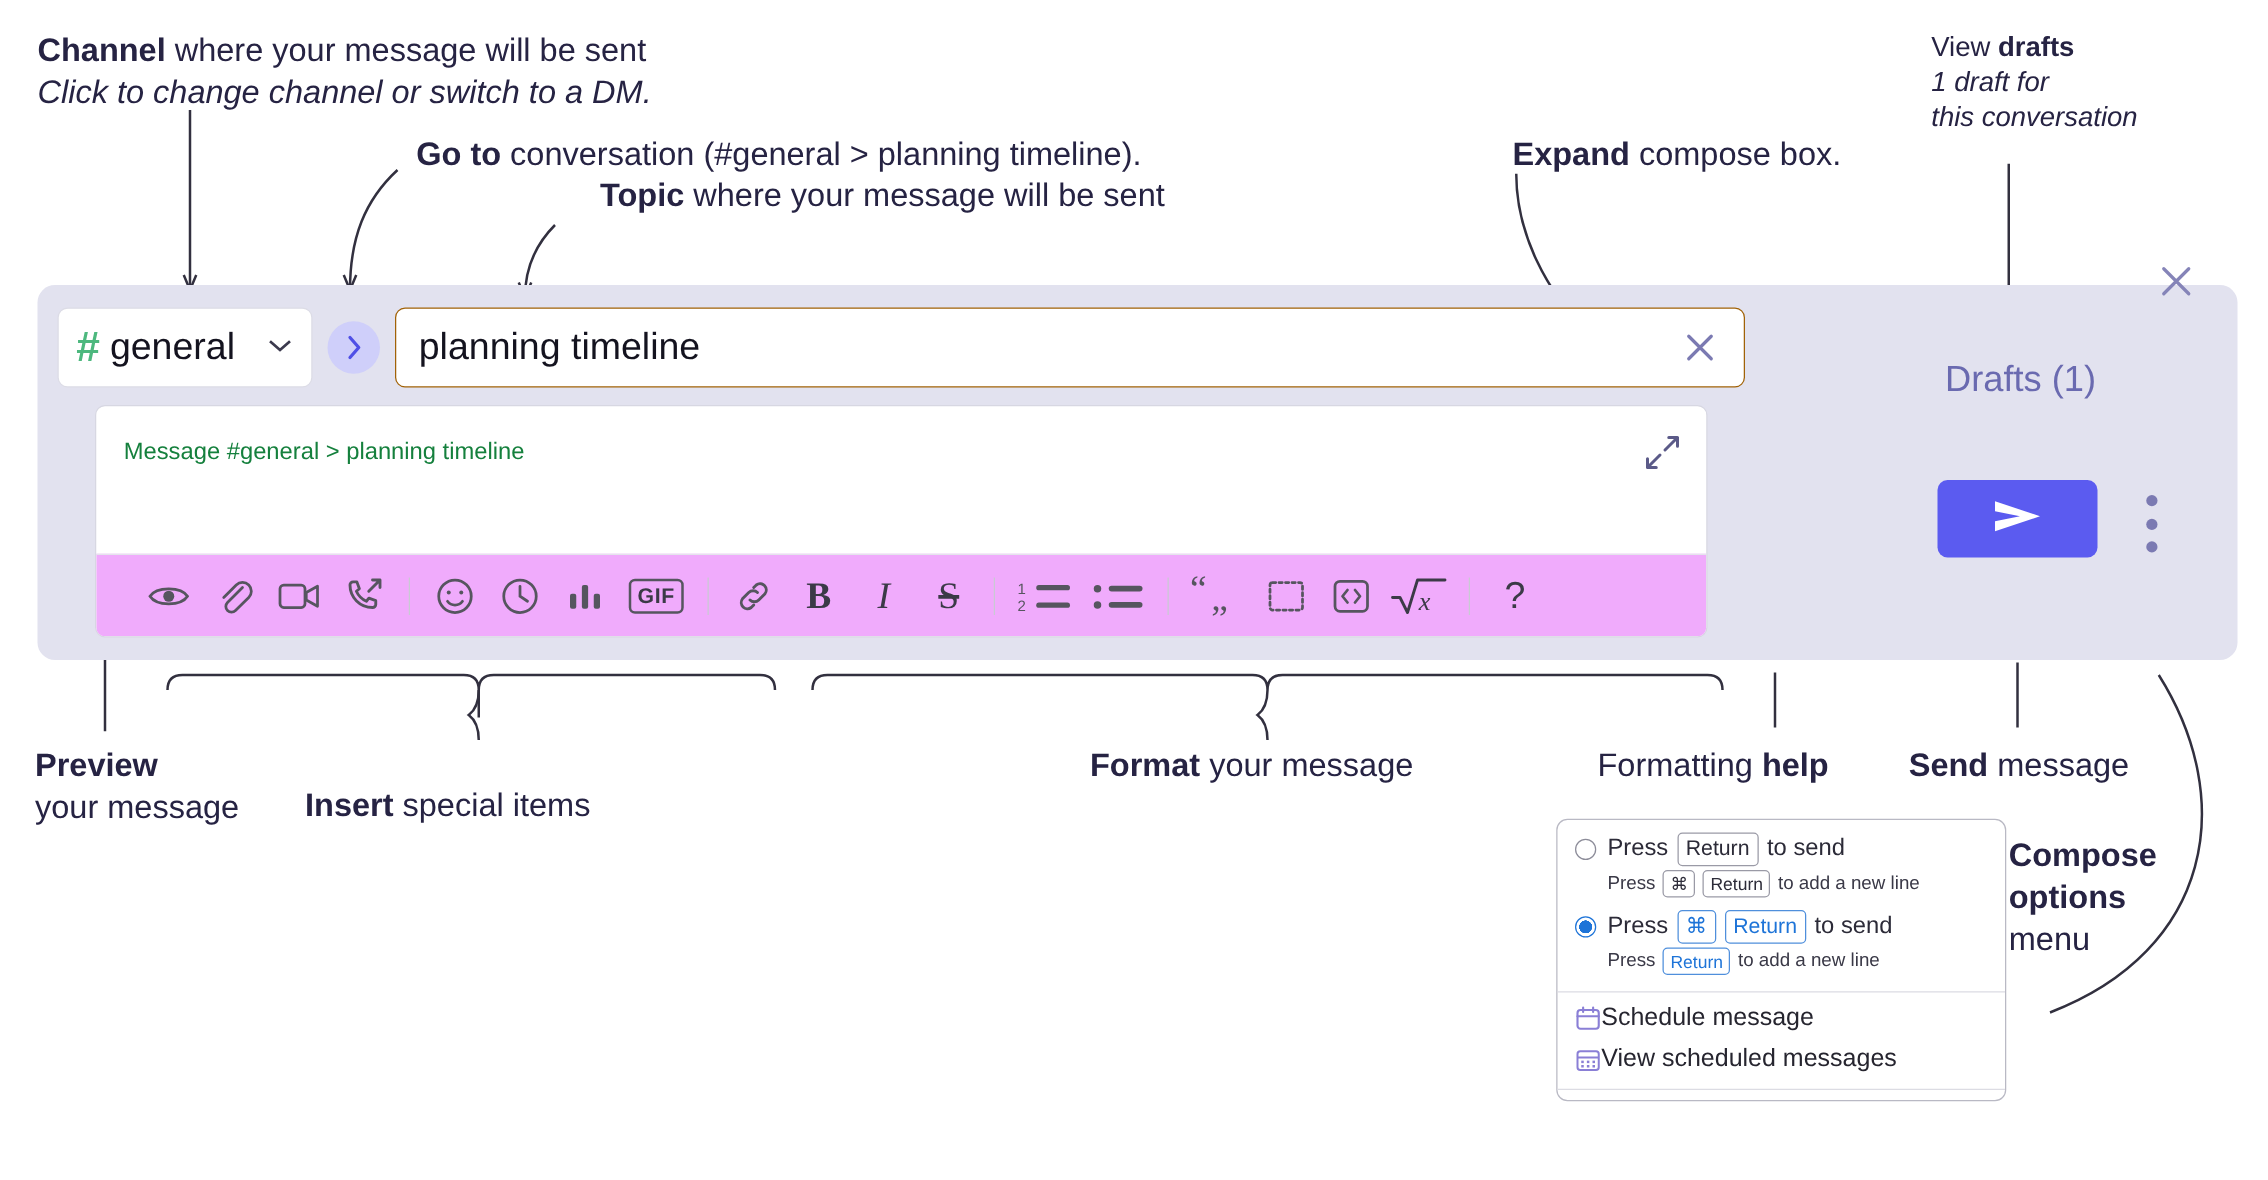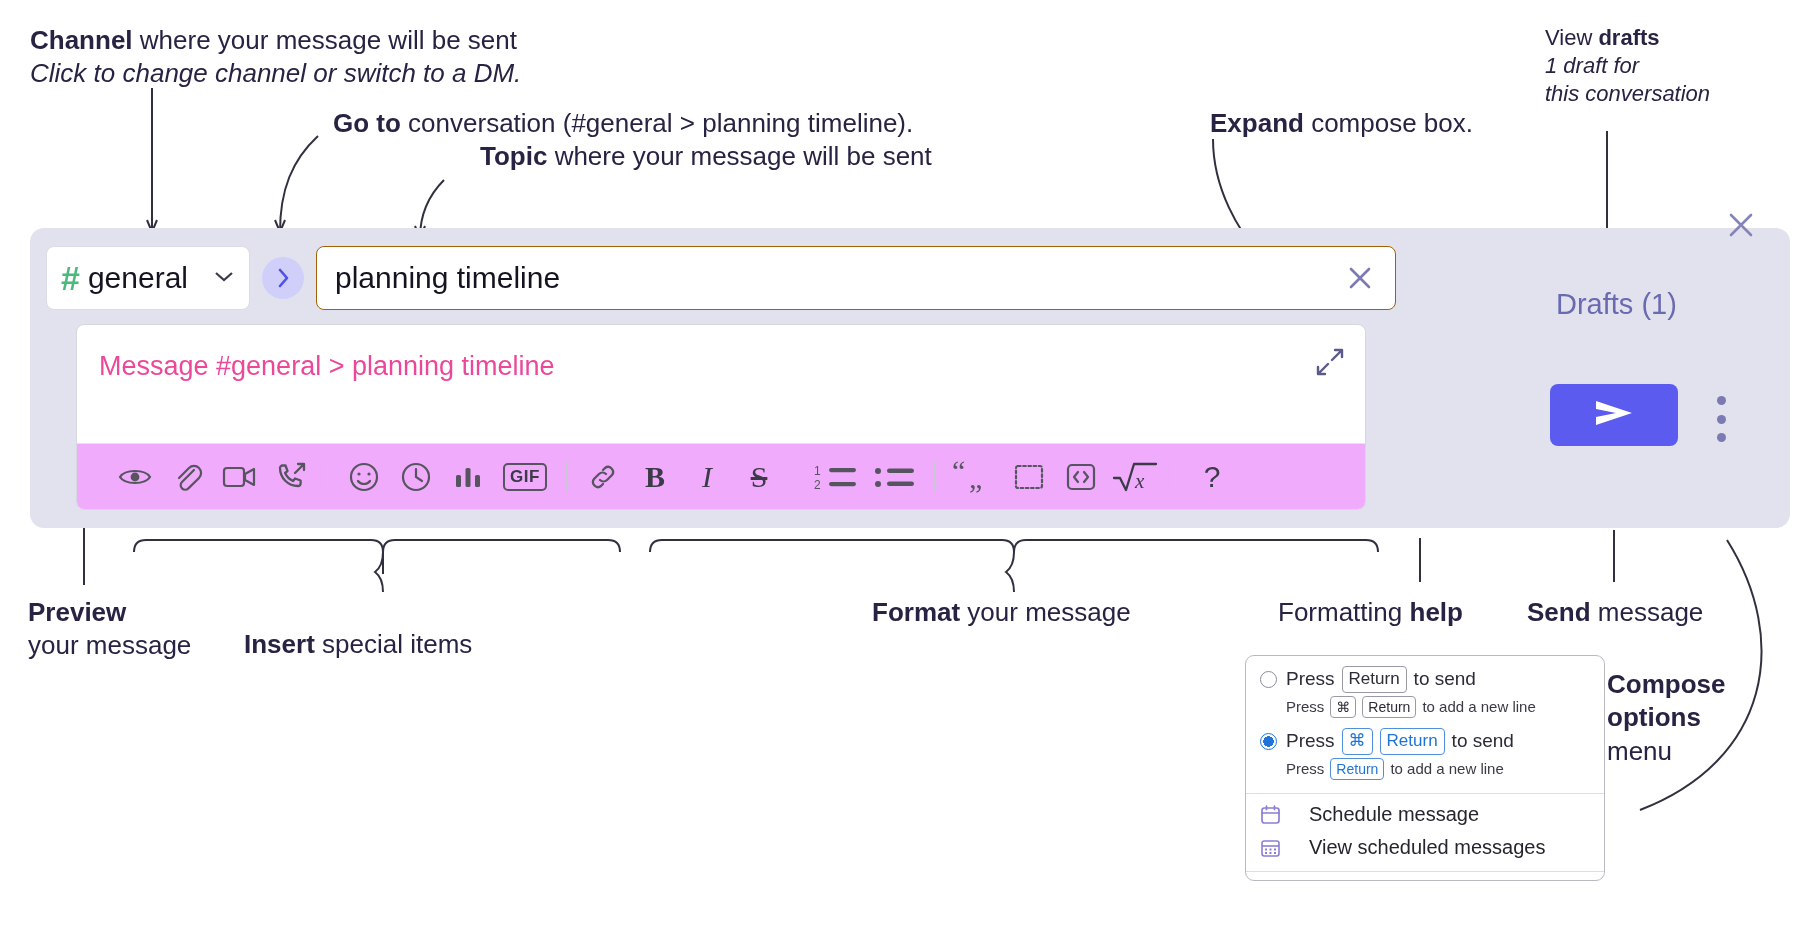--- a/index.html
+++ b/index.html
@@ -48,21 +48,21 @@
   }
   #topic-field .tval{ font-size:30px; color:#14131f; }
   #topic-clear{ margin-left:auto; width:34px; height:34px; cursor:pointer; }
 
   
   #editor-card{
     position:absolute; left:46px; top:96px; width:1290px; height:186px;
     background:#fff; border:1px solid #d7d7e2; border-radius:8px; overflow:hidden;
   }
   #msg-placeholder{
-    position:absolute; left:22px; top:26px; font-size:27px; color:#ec4899;
+    position:absolute; left:22px; top:26px; font-size:19px; color:#15803d;
   }
   #expand-btn{ position:absolute; right:20px; top:22px; width:30px; height:30px; cursor:pointer; }
 
   #toolbar{
     position:absolute; left:0; bottom:0; width:100%; height:66px;
     background:#f0abfc; border-top:1px solid #e4e4ec;
     display:flex; align-items:center; padding-left:32px;
   }
   .tb-ico{ width:52px; height:52px; display:flex; align-items:center; justify-content:center; cursor:pointer; color:#56555f; }
   .tb-sep{ width:1px; height:30px; background:#c9c9d4; margin:0 10px; }
@@ -93,21 +93,21 @@
   .opt-row{ display:flex; align-items:center; gap:9px; padding:4px 14px 2px; }
   .radio{ width:17px; height:17px; border-radius:50%; border:1.6px solid #8c8c99; flex:none; }
   .radio.on{ border-color:#1e74d8; background:
       radial-gradient(circle at 50% 50%, #1e74d8 0 48%, #fff 50% 100%); }
   .opt-main{ font-size:19px; color:#2c2b38; display:flex; align-items:center; gap:7px; }
   .opt-sub{ font-size:15px; color:#3a3947; display:flex; align-items:center; gap:6px; padding:1px 14px 6px 40px; }
   .key{ border:1px solid #9a9aa6; border-radius:4px; padding:0 6px; font-size:17px; line-height:1.45; color:#2c2b38; background:#fff; }
   .key.sm{ font-size:14px; padding:0 5px; }
   .key.blue{ border-color:#4f8fdc; color:#1e74d8; }
   .opt-div{ height:1px; background:#dcdce3; margin:7px 0 4px; }
-  .menu-item{ display:flex; align-items:center; gap:28px; padding:5px 14px; font-size:20px; color:#26252f; cursor:pointer; }
+  .menu-item{ display:flex; align-items:center; gap:0; padding:5px 14px; font-size:20px; color:#26252f; cursor:pointer; }
   .mi-ico{ width:21px; height:21px; flex:none; color:#8a7fd6; }
 </style>
 </head>
 <body>
 
 <svg class="lines" viewBox="0 0 1814 944">
   <g fill="none" stroke="#32303f" stroke-width="2">
 
     <path d="M152 88 L152 232"></path>
     <path d="M152 232 l-5 -12 l5 12 l5 -12" stroke-width="2"></path>

